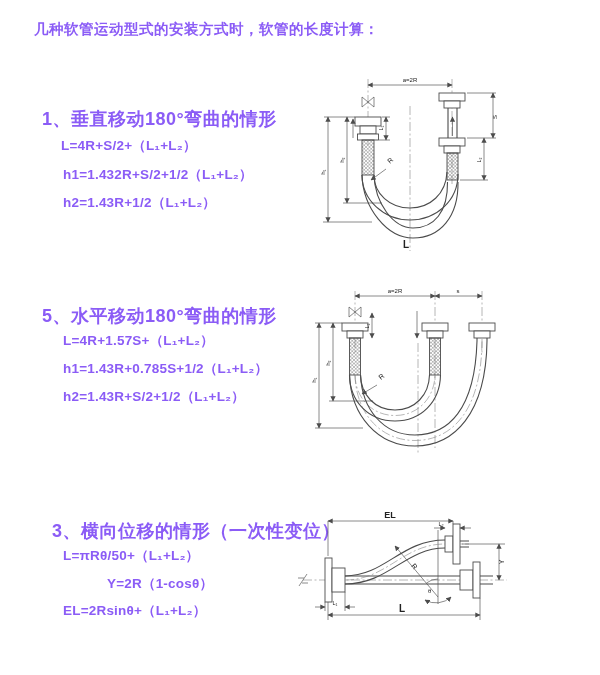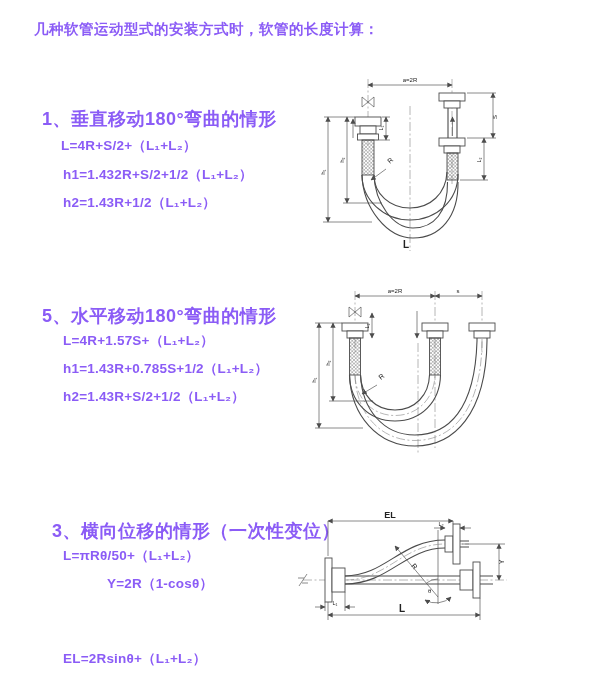--- a/index.html
+++ b/index.html
@@ -37,21 +37,21 @@
   <div class="abs formula" style="left:63px;top:194px;">h2=1.43R+1/2（L₁+L₂）</div>
 
   <div class="abs sec-head" style="left:42px;top:304px;">5、水平移动180°弯曲的情形</div>
   <div class="abs formula" style="left:63px;top:332px;">L=4R+1.57S+（L₁+L₂）</div>
   <div class="abs formula" style="left:63px;top:360px;">h1=1.43R+0.785S+1/2（L₁+L₂）</div>
   <div class="abs formula" style="left:63px;top:388px;">h2=1.43R+S/2+1/2（L₁+L₂）</div>
 
   <div class="abs sec-head" style="left:42px;top:519px;margin-left:10px;">3、横向位移的情形（一次性变位）</div>
   <div class="abs formula" style="left:63px;top:547px;">L=πRθ/50+（L₁+L₂）</div>
   <div class="abs formula" style="left:63px;top:575px;margin-left:44px;">Y=2R（1-cosθ）</div>
-  <div class="abs formula" style="left:63px;top:602px;margin-top:48px;">EL=2Rsinθ+（L₁+L₂）</div>
+  <div class="abs formula" style="left:63px;top:602px;">EL=2Rsinθ+（L₁+L₂）</div>
 
   <svg class="abs" style="left:310px;top:70px;" width="280" height="185" viewBox="0 0 280 185">
     <defs>
       <marker id="d1a" viewBox="0 0 10 10" refX="9" refY="5" markerWidth="8" markerHeight="8" orient="auto-start-reverse">
         <path d="M0,0 L10,5 L0,10 z" fill="#4c4c4c"></path>
       </marker>
       <pattern id="d1h" patternUnits="userSpaceOnUse" width="3.5" height="3.5">
         <path d="M0,3.5 L3.5,0 M0,0 L3.5,3.5" stroke="#5a5a5a" stroke-width="0.4"></path>
       </pattern>
     </defs>

